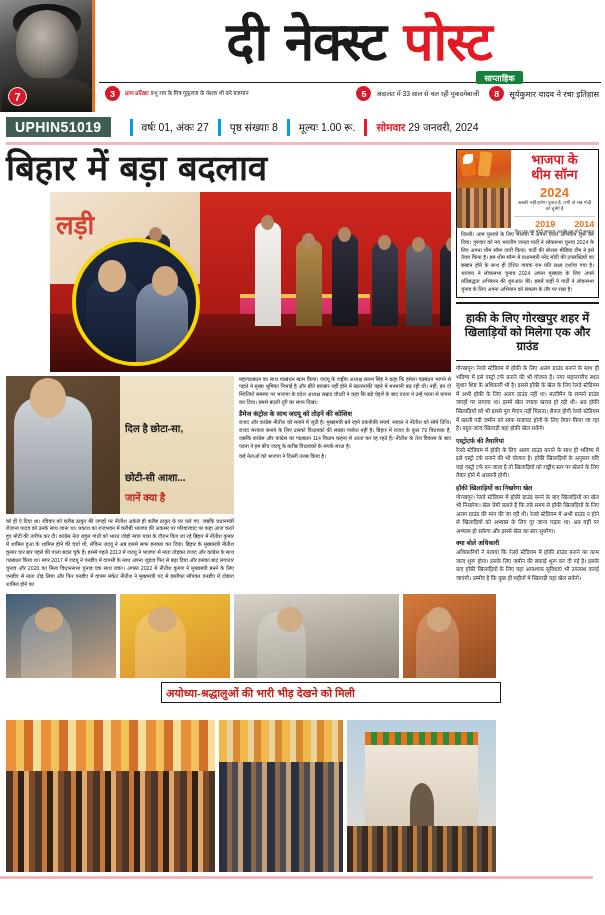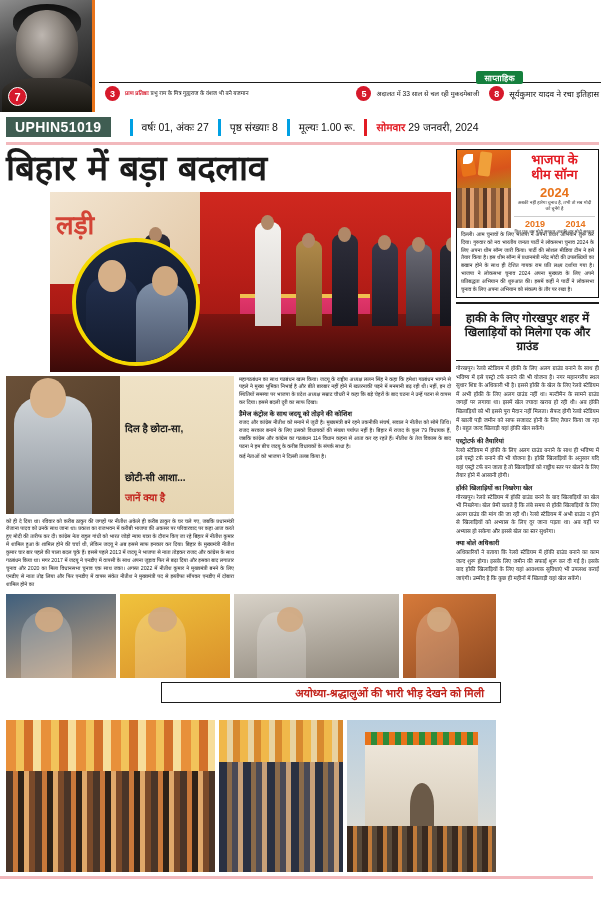--- a/index.html
+++ b/index.html
@@ -116,21 +116,21 @@
   .ad-photo .fl1{position:absolute;left:4px;top:6px;width:14px;height:20px;background:#e8731a;border-radius:2px;transform:rotate(-9deg);}
   .ad-photo .fl2{position:absolute;left:22px;top:2px;width:12px;height:24px;background:#f0a03a;border-radius:2px;transform:rotate(7deg);}
   .ad-photo .crowd{position:absolute;left:0;bottom:0;width:100%;height:40px;
     background: repeating-linear-gradient(90deg,#8a5a3a 0 5px,#c98a52 5px 9px,#5a3a28 9px 13px,#e0a070 13px 17px);}
   .ad-photo .lotus{position:absolute;left:6px;top:4px;width:10px;height:10px;background:#fff;border-radius:50% 0 50% 0;}
   .ad-right { flex:1; padding:3px 3px 2px 3px; text-align:center; }
   .ad-t1 { color:#e21b23; font-weight:bold; font-size:13px; line-height:1.15; }
   .ad-y1 { color:#e8731a; font-weight:bold; font-size:13px; margin-top:2px; }
   .ad-l1 { font-size:4.6px; color:#333; line-height:1.4; padding:0 2px; }
   .ad-yr { display:flex; justify-content:space-around; margin-top:3px; border-top:1px solid #ccc; padding-top:2px;}
-  .ad-yr .yy { color:#e8731a; font-weight:bold; font-size:9px; }
+  .ad-yr .yy { color:#e8731a; font-weight:bold; font-size:9px;text-align:right; }
   .ad-yr .ss { font-size:4.4px; color:#333; line-height:1.35; }
   .ad-body { font-size:5.2px; color:#1b1b1b; line-height:1.5; padding:3px 4px 4px 4px; text-align:justify; }
 
   
   .bodytext { font-size:5.2px; line-height:1.52; color:#1b1b1b; text-align:justify; }
   .bodytext.med { font-size:5.5px; line-height:1.55; }
 
   
   .rhead {
     font-weight:bold; font-size:11.5px; line-height:1.22; color:#1b1b1b;
@@ -216,42 +216,43 @@
   .queue .ppl{position:absolute;left:0;bottom:0;width:100%;height:72%;
     background: repeating-linear-gradient(90deg,#2a3142 0 8px,#8a6a4a 8px 13px,#4a4a56 13px 19px,#c8a078 19px 24px);}
   .temple { background: linear-gradient(180deg,#b9cfe0,#e8e0d2); }
   .temple .bldg{position:absolute;left:12%;top:10%;width:76%;height:62%;background:linear-gradient(180deg,#efe8dc,#d8cdbb);border-radius:3px;}
   .temple .arch{position:absolute;left:42%;top:42%;width:16%;height:30%;background:#6b5a48;border-radius:50% 50% 0 0;}
   .temple .garl{position:absolute;left:12%;top:8%;width:76%;height:9%;background:repeating-linear-gradient(90deg,#e8731a 0 6px,#2e8b3a 6px 12px);}
   .temple .ppl{position:absolute;left:0;bottom:0;width:100%;height:30%;
     background: repeating-linear-gradient(90deg,#3a2a20 0 6px,#c07a3a 6px 10px,#5a4a3a 10px 15px);}
 
   .banner-cap {
-    border:1px solid #1b1b1b; text-align:right; font-weight:bold;
-    font-size:11px; color:#c2231c; padding:2px 16px; background:#fff; margin-bottom:17px;
+    border:1px solid #1b1b1b; text-align:left; font-weight:bold;
+    font-size:11px; color:#c2231c; padding:2px 4px; background:#fff; margin-bottom:17px;
   }
   .bottomrule { height:3px; background:#f2b8bc; margin-top:4px; }
   .midhead { font-weight:bold; font-size:6.6px; color:#1b1b1b; margin:2px 0 1px 0; }
 </style>
 </head>
 <body>
 
 <div class="page">
 
   <div class="masthead">
 
     <div class="mast-photo">
       <div class="hair"></div>
       <div class="face"></div>
       <div class="body"></div>
       <div class="mast-badge">7</div>
     </div>
 
     <div class="mast-right">
       <div class="logo-wrap">
+        <div class="logo"><span class="blk">दी नेक्स्ट </span><span class="red">पोस्ट</span></div>
         <div class="weekly-tag">साप्ताहिक</div>
       </div>
 
       <div class="teaser-rule"></div>
 
       <div class="teasers">
         <div class="tz">
           <div class="tnum">3</div>
           <div class="ttxt"><span class="hl">प्राण प्रतिष्ठाः</span><span> प्रभु राम के मित्र गुह्यराज के वंशज भी बने यजमान</span></div>
         </div>

